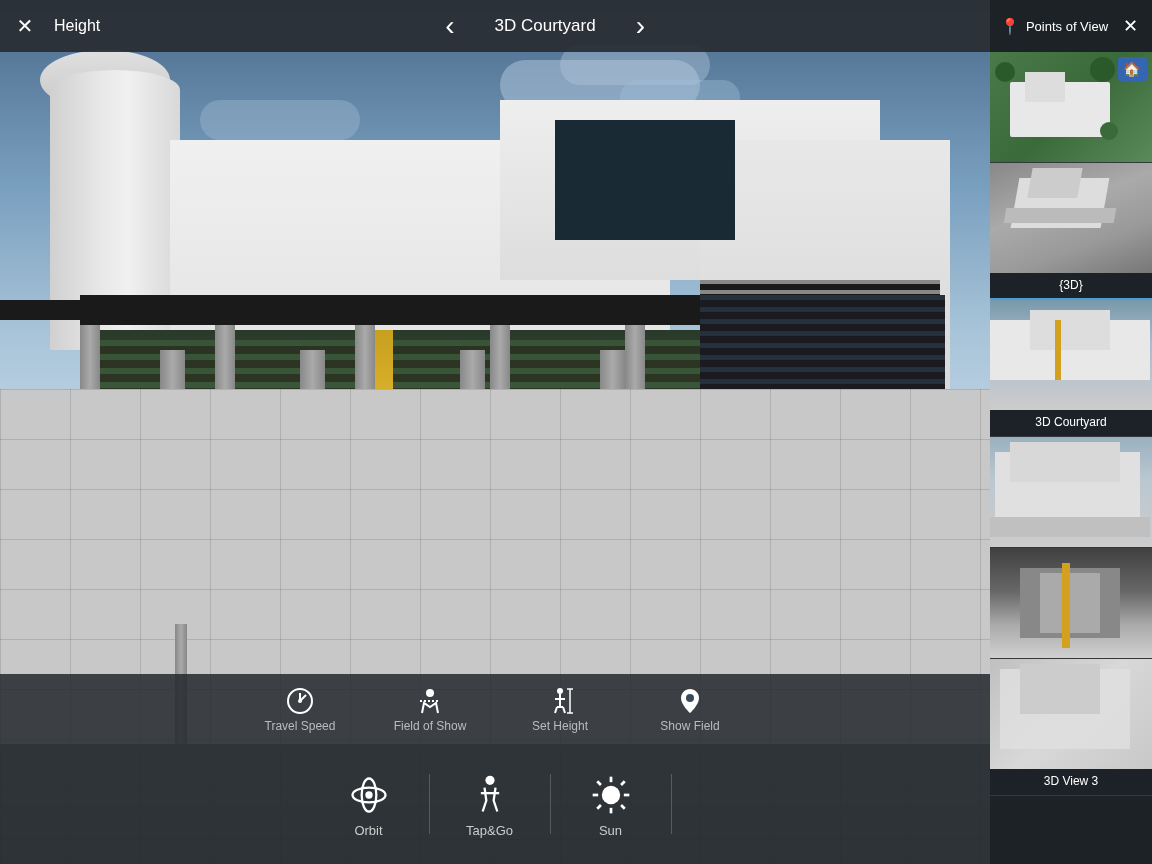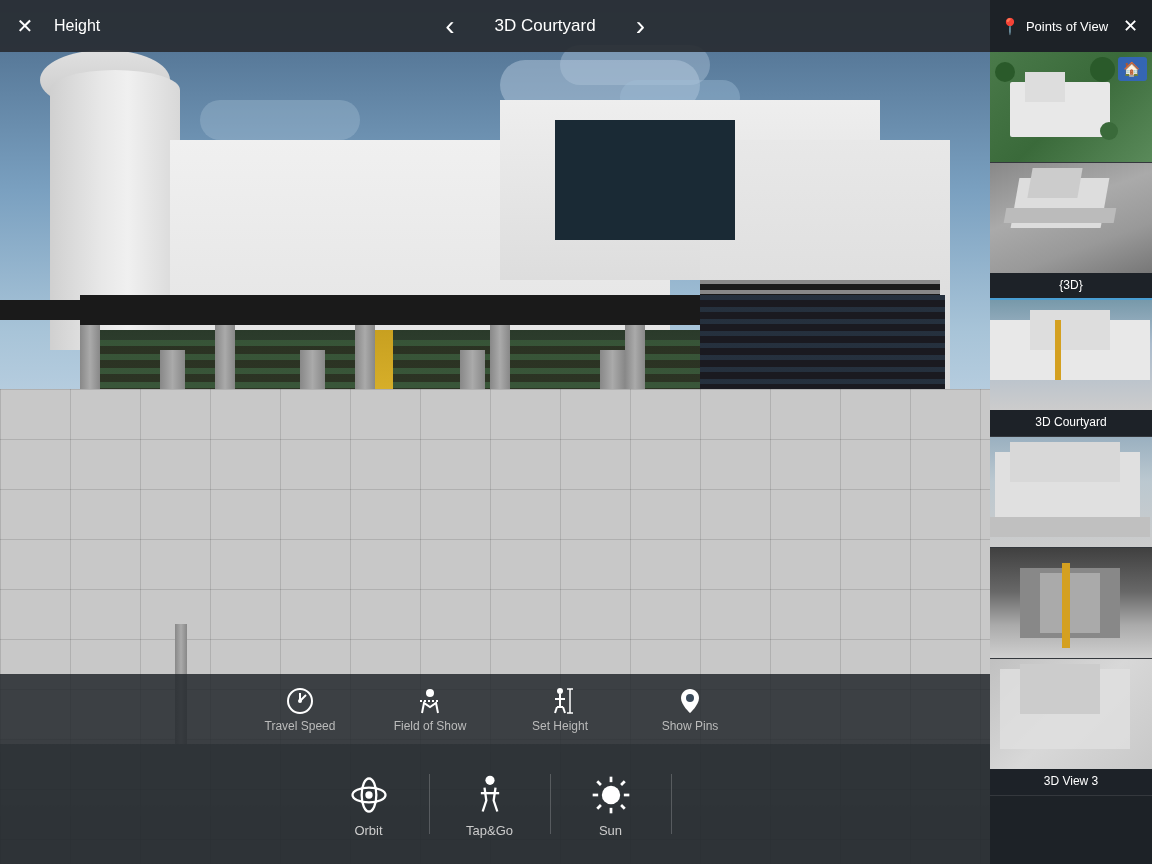--- a/index.html
+++ b/index.html
@@ -440,21 +440,21 @@
       <span class="tool-label">Set Height</span>
     </div>
     <div class="secondary-tool">
       <div class="tool-icon">
 
         <svg viewBox="0 0 32 32" style="width:32px;height:32px;fill:white;">
           <path d="M16 4 C11 4 7 8 7 13 C7 20 16 28 16 28 C16 28 25 20 25 13 C25 8 21 4 16 4 Z" fill="white"></path>
           <circle cx="16" cy="13" r="4" fill="#3a4a5a"></circle>
         </svg>
       </div>
-      <span class="tool-label">Show Pins</span>
+      <span class="tool-label">Show Field</span>
     </div>
   </div>
 
   <div id="bottom-toolbar">
     <div class="tool-item">
       <div class="tool-icon">
         <svg viewBox="0 0 48 48" style="width:44px;height:44px;fill:white;">
 
           <ellipse cx="24" cy="24" rx="18" ry="8" fill="none" stroke="white" stroke-width="2.5"></ellipse>
           <ellipse cx="24" cy="24" rx="8" ry="18" fill="none" stroke="white" stroke-width="2.5"></ellipse>

